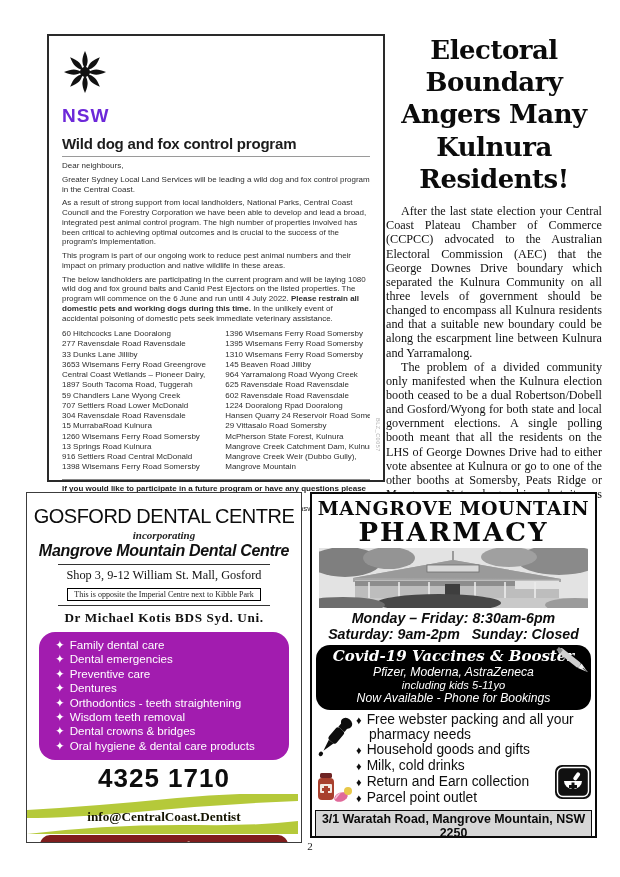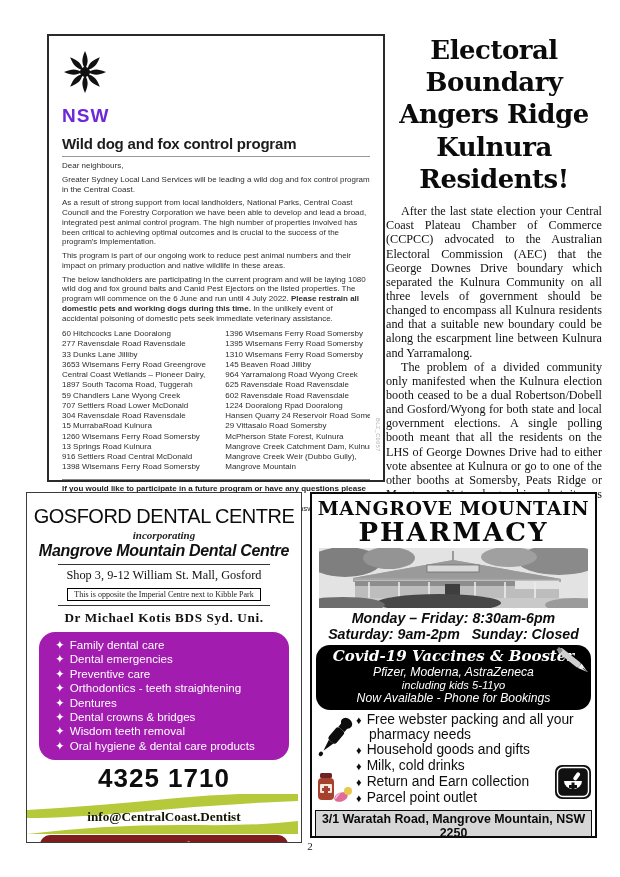--- a/index.html
+++ b/index.html
@@ -171,21 +171,21 @@
     </div>
 
     <div class="vcode">BLZ_C0057</div>
   </div>
 
   <div class="article">
     <div class="art-title">
 
     <div>Electoral</div>
         <div>Boundary</div>
-        <div>Angers Ridge</div>
+        <div>Angers Many</div>
         <div>Kulnura</div>
         <div>Residents!</div>
       </div>
     <div class="art-body">
 
     <p>After the last state election your Central Coast Plateau Chamber of Commerce (CCPCC) advocated to the Australian Electoral Commission (AEC) that the George Downes Drive boundary which separated the Kulnura Community on all three levels of government should be changed to encompass all Kulnura residents and that a suitable new boundary could be along the escarpment line between Kulnura and Yarramalong.</p>
         <p>The problem of a divided community only manifested when the Kulnura election booth ceased to be a dual Robertson/Dobell and Gosford/Wyong for both state and local government elections.  A single polling booth meant that all the residents on the LHS of George Downes Drive had to either vote absentee at Kulnura or go to one of the other booths at Somersby, Peats Ridge or Mangrove.  Not a huge drive, but it was certainly not acceptable</p>
       </div>
   </div>
 
@@ -200,27 +200,27 @@
     <div class="d-doc">Dr Michael Kotis BDS Syd. Uni.</div>
 
     <div class="d-box">
 
         <div class="item"><span class="blt-star"></span><span>Family dental care</span></div>
 
         <div class="item"><span class="blt-star"></span><span>Dental emergencies</span></div>
 
         <div class="item"><span class="blt-star"></span><span>Preventive care</span></div>
 
+        <div class="item"><span class="blt-star"></span><span>Dentures</span></div>
+
         <div class="item"><span class="blt-star"></span><span>Orthodontics - teeth straightening</span></div>
 
-        <div class="item"><span class="blt-star"></span><span>Dentures</span></div>
+        <div class="item"><span class="blt-star"></span><span>Wisdom teeth removal</span></div>
 
         <div class="item"><span class="blt-star"></span><span>Dental crowns &amp; bridges</span></div>
-
-        <div class="item"><span class="blt-star"></span><span>Wisdom teeth removal</span></div>
 
         <div class="item"><span class="blt-star"></span><span>Oral hygiene &amp; dental care products</span></div>
       </div>
 
     <div class="d-phone">4325 1710</div>
 
     <div class="d-swoosh">
       <svg width="271" height="40" viewBox="0 0 271 40">
         <path d="M0 16 Q70 12 150 4 Q215 -2 271 0 L271 7 Q190 10 110 18 Q40 24 0 24 Z" fill="#b5c93a"></path>
         <path d="M0 40 Q80 30 170 31 Q230 32 271 27 L271 40 Z" fill="#b5c93a"></path>

